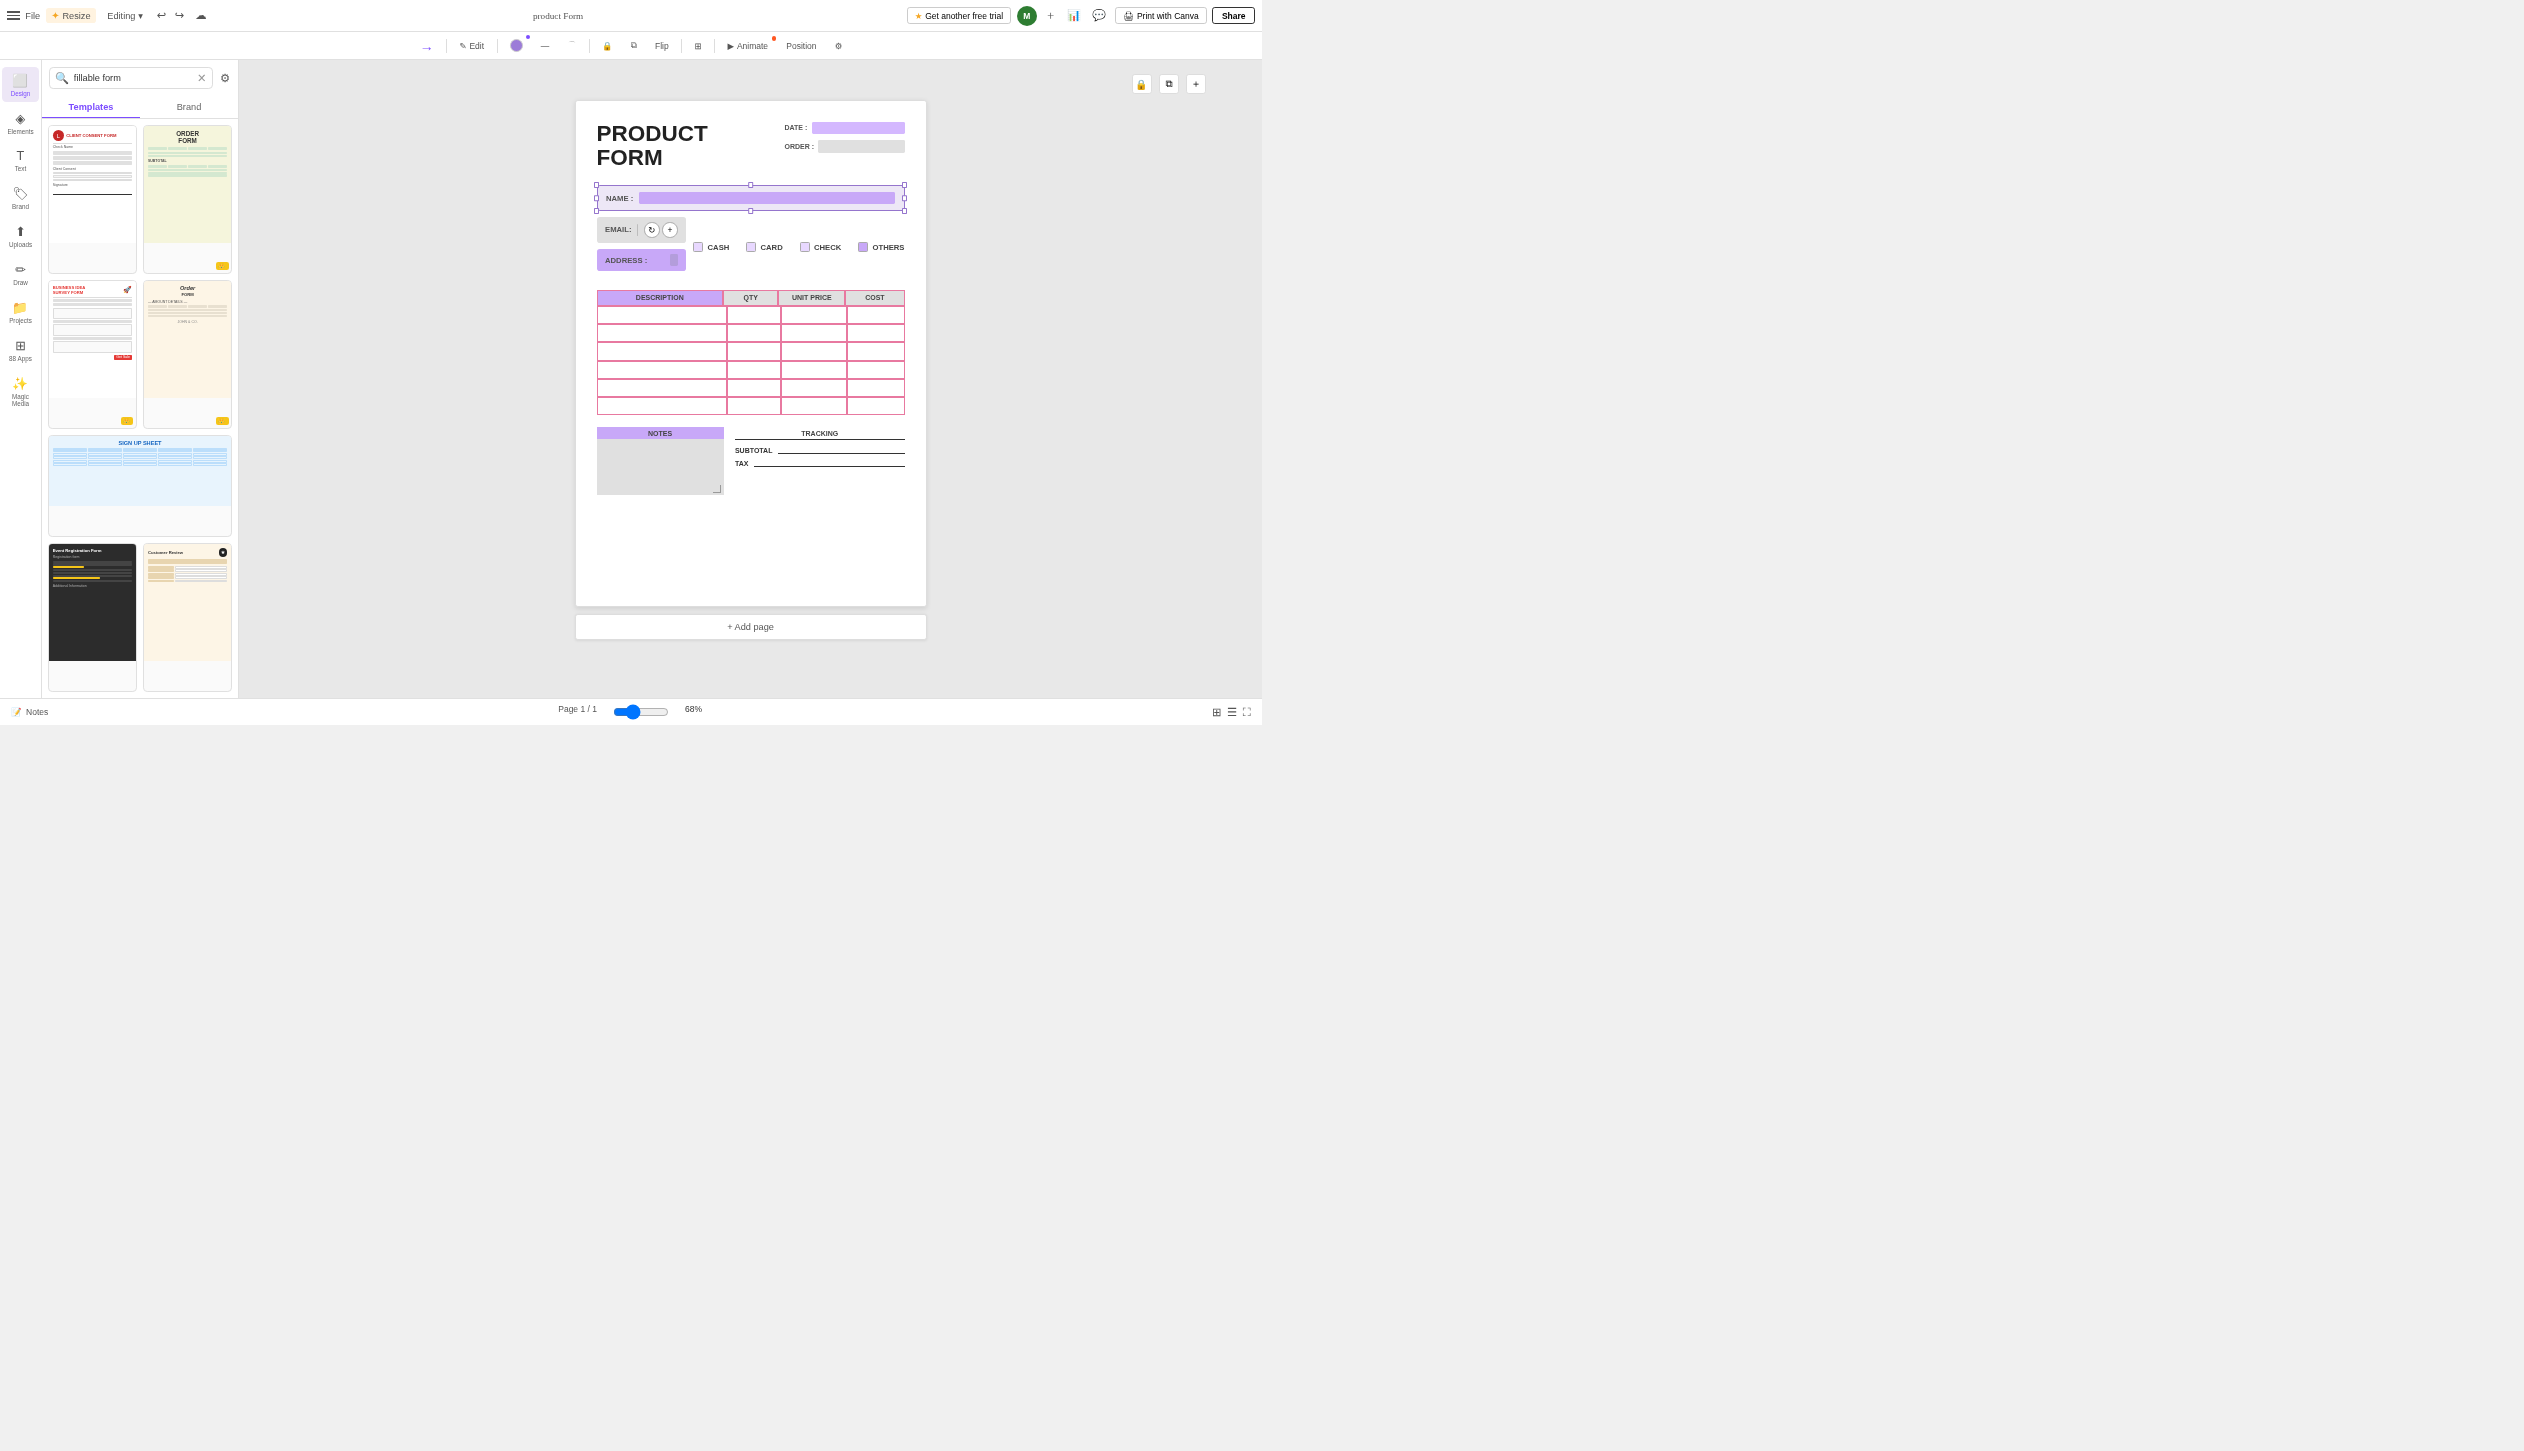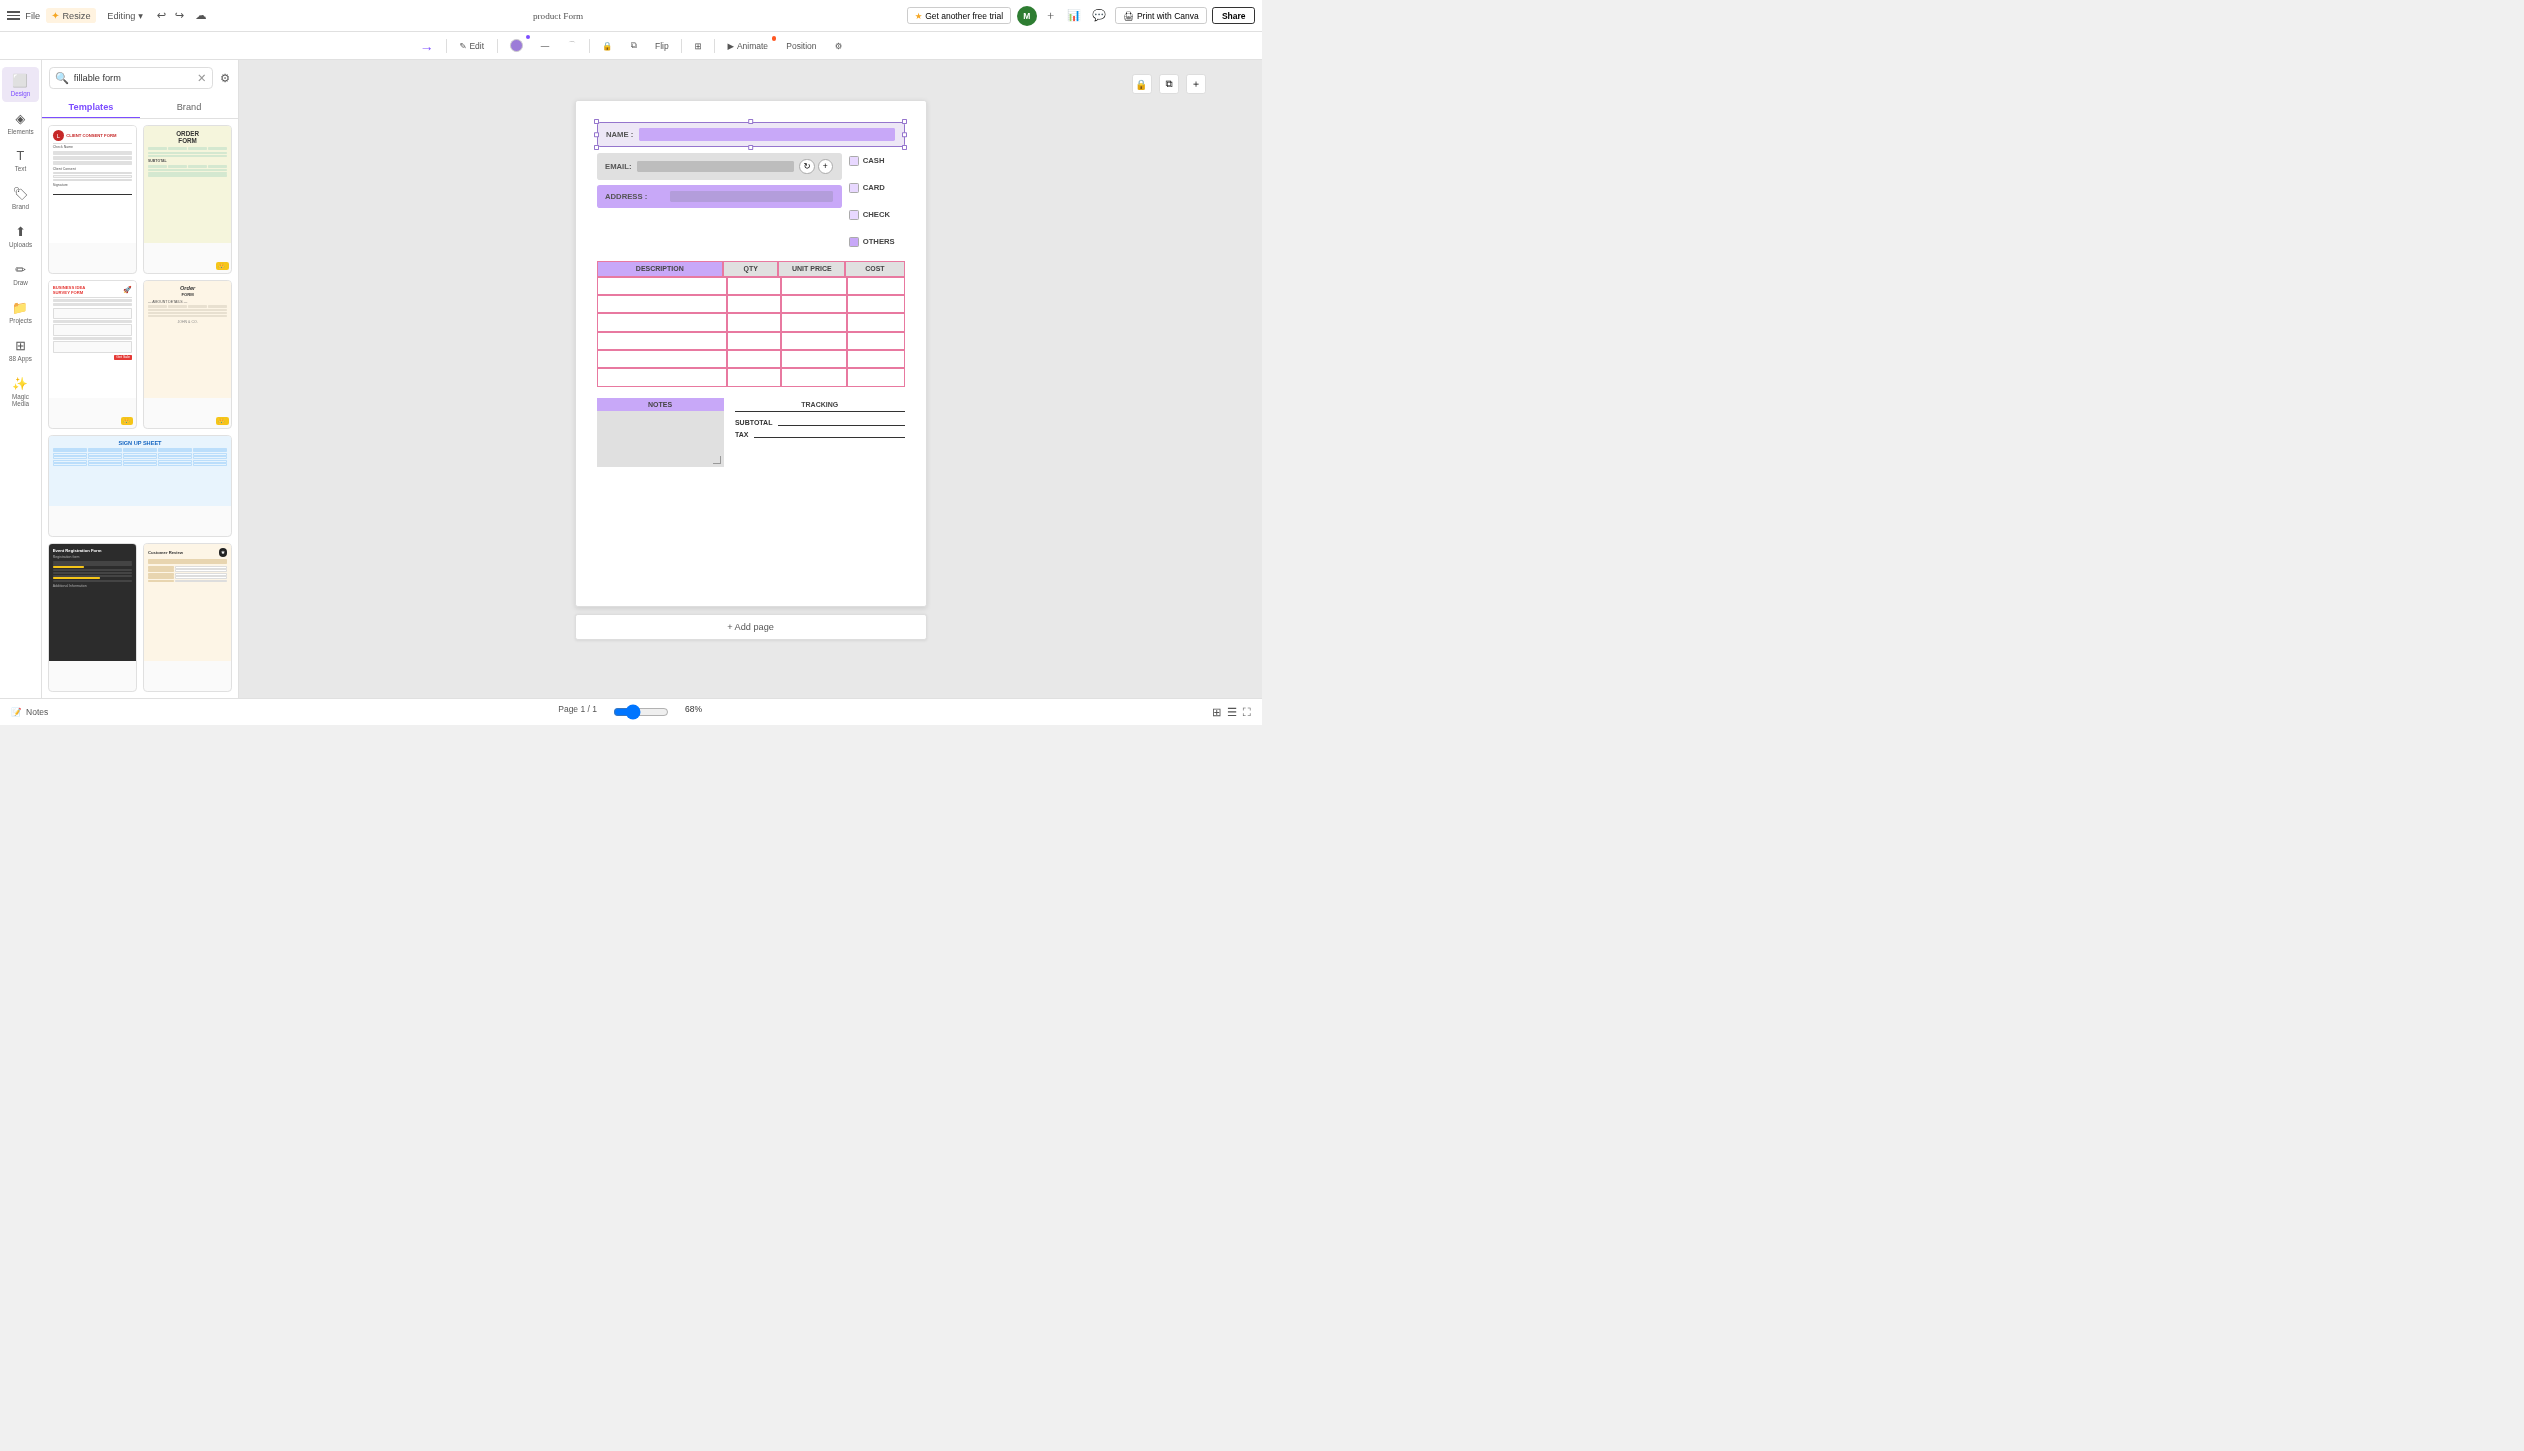--- a/index.html
+++ b/index.html
@@ -606,20 +606,36 @@
   <div class="canvas-area">
 
     <div class="canvas-top-icons">
       <div class="canvas-icon-btn">🔒</div>
       <div class="canvas-icon-btn">⧉</div>
       <div class="canvas-icon-btn">＋</div>
     </div>
 
     <div class="canvas-page">
 
+      <div class="form-header">
+        <div class="form-title">
+          <span>PRODUCT</span><br>
+          <span>FORM</span>
+        </div>
+        <div class="form-fields-right">
+          <div class="field-row">
+            <span class="field-label">DATE :</span>
+            <div class="field-fill"></div>
+          </div>
+          <div class="field-row">
+            <span class="field-label">ORDER :</span>
+            <div class="field-fill-gray"></div>
+          </div>
+        </div>
+      </div>
 
       <div style="position:relative; margin-bottom:5.6px;">
         <div class="name-field">
           <span class="name-field-label">NAME :</span>
           <div class="name-field-fill"></div>
         </div>
 
         <div style="position:absolute;top:-2.8px;left:-2.8px;width:5.6px;height:5.6px;background:#fff;border:1.1px solid #9575cd;border-radius:0.7px;"></div>
         <div style="position:absolute;top:-2.8px;right:-2.8px;width:5.6px;height:5.6px;background:#fff;border:1.1px solid #9575cd;border-radius:0.7px;"></div>
         <div style="position:absolute;bottom:-2.8px;left:-2.8px;width:5.6px;height:5.6px;background:#fff;border:1.1px solid #9575cd;border-radius:0.7px;"></div>
@@ -641,21 +657,21 @@
               <div class="small-circle-btn">+</div>
             </div>
           </div>
 
           <div class="address-row">
             <span class="address-label">ADDRESS :</span>
             <div class="address-fill"></div>
           </div>
         </div>
 
-        <div style="display:flex;flex-direction:column;gap:10px;padding-top:2.8px;min-width:56px;">
+        <div style="display:flex;flex-direction:row;gap:17px;padding-top:2.8px;min-width:56px;">
           <div class="payment-option">
             <div class="payment-checkbox"></div>
             <span class="payment-label">CASH</span>
           </div>
           <div class="payment-option">
             <div class="payment-checkbox"></div>
             <span class="payment-label">CARD</span>
           </div>
           <div class="payment-option">
             <div class="payment-checkbox"></div>

